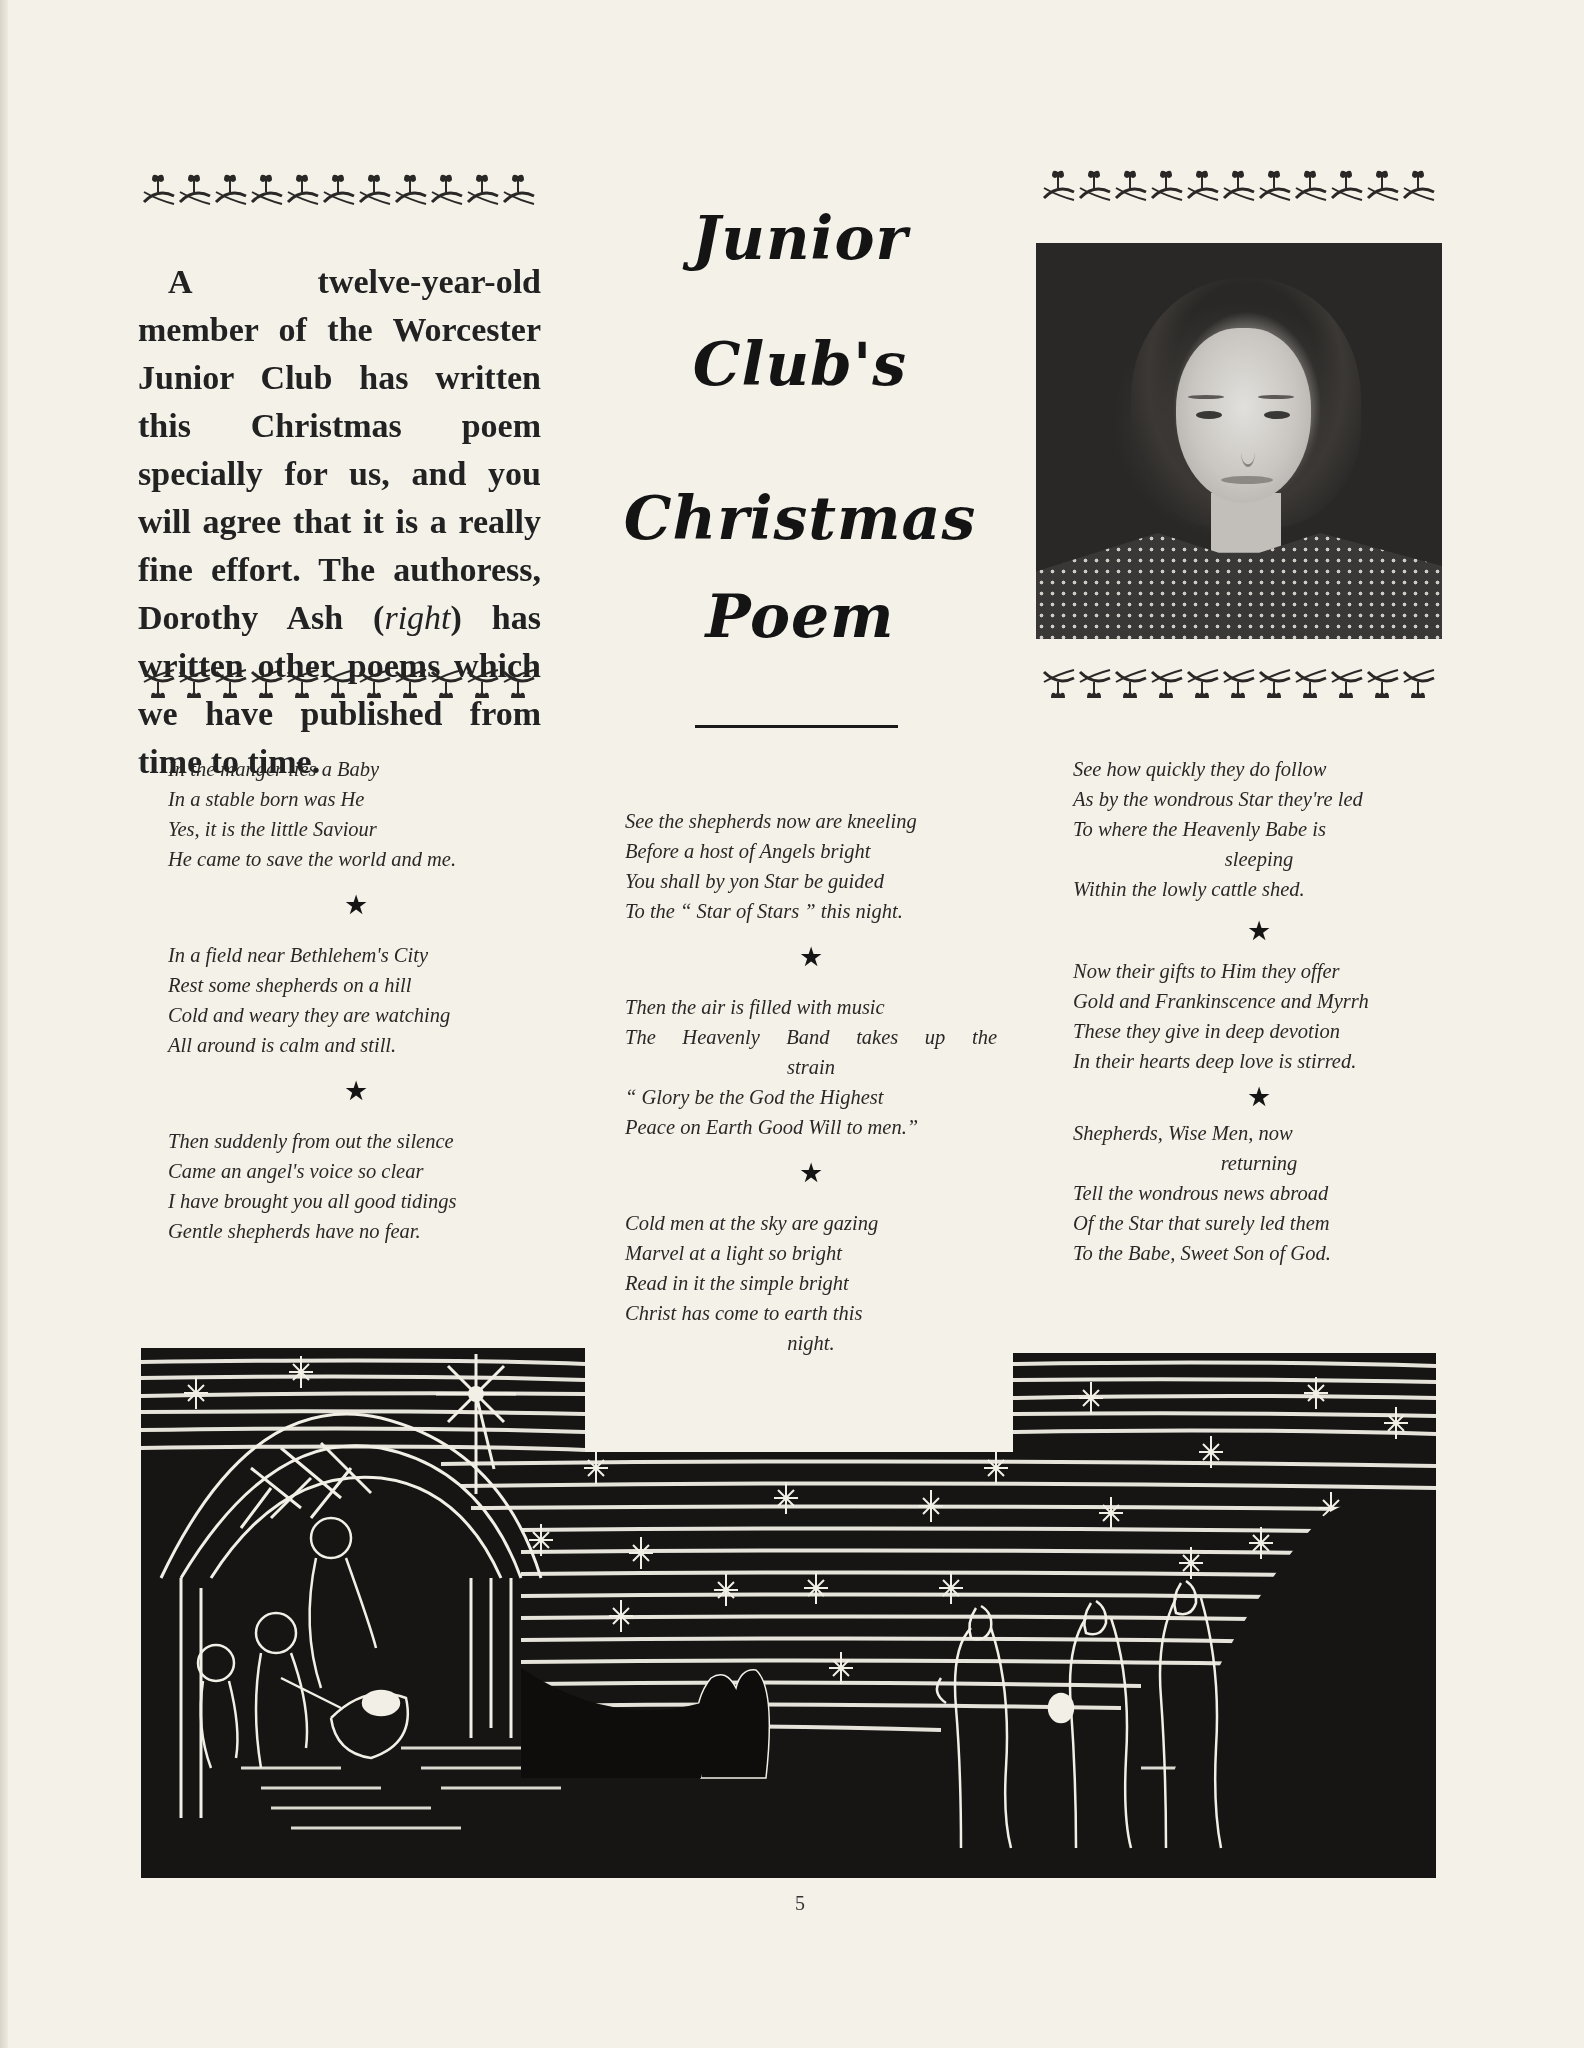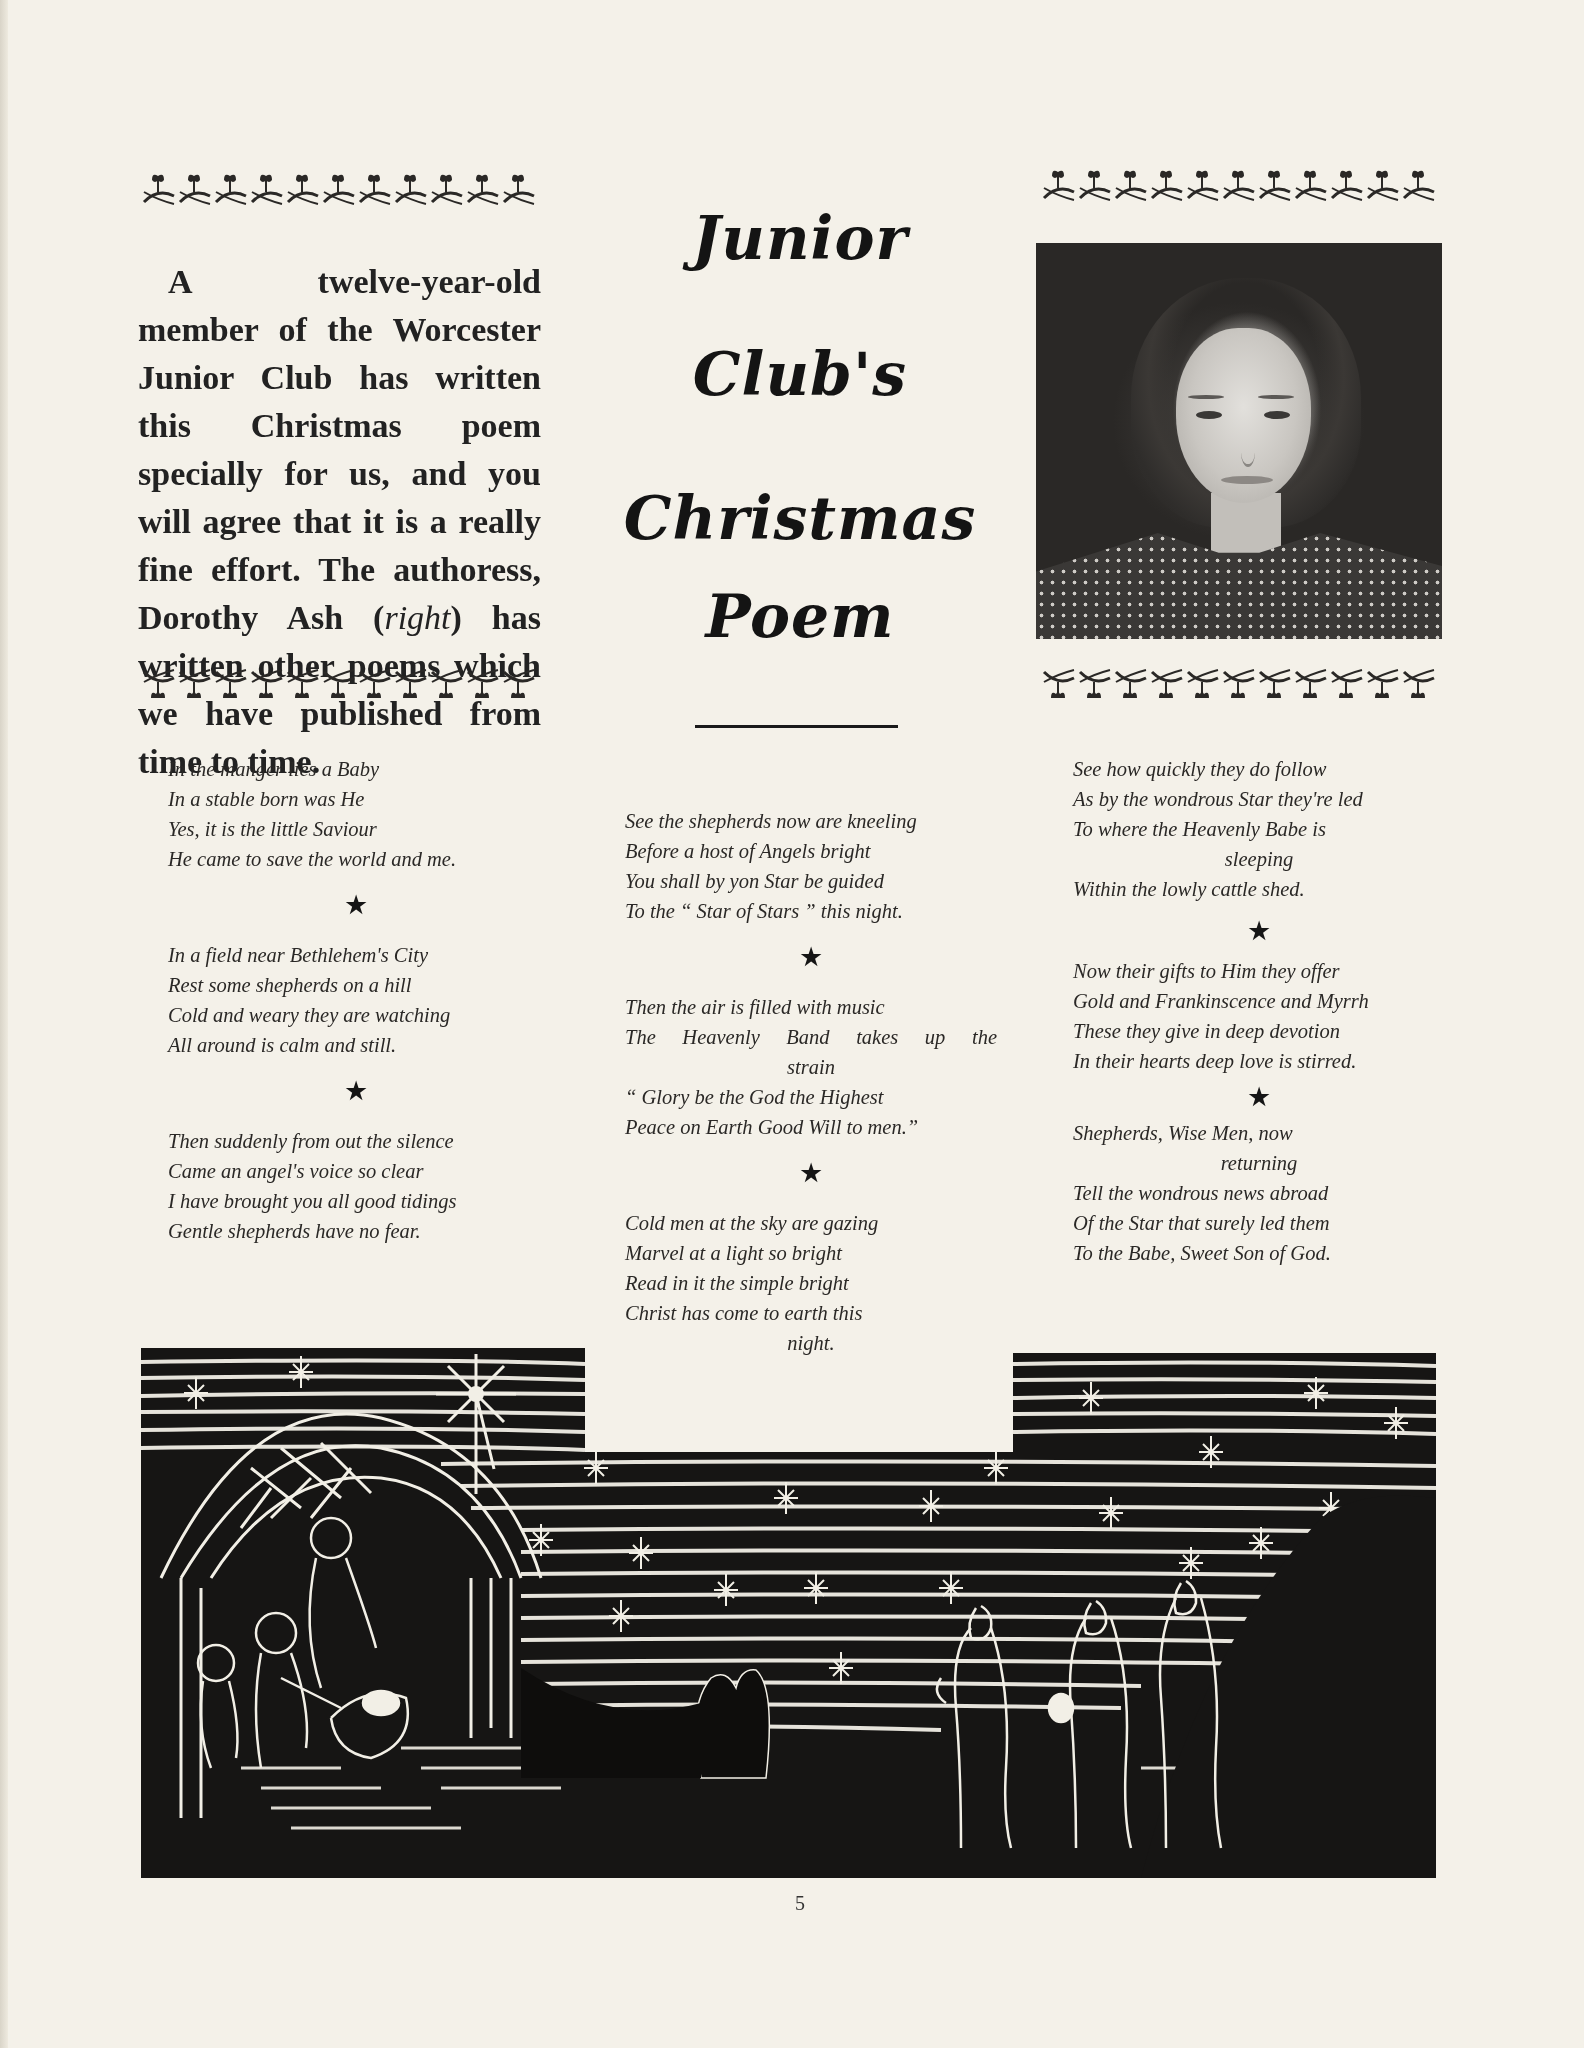--- a/index.html
+++ b/index.html
@@ -128,21 +128,21 @@
       <use href="#orn-up" x="324"></use>
       <use href="#orn-up" x="360"></use>
   </svg>
 </div>
 
 <div class="intro">
   <div class="first"><span>A twelve-year-old member of the Worcester Junior Club has written this Christmas poem specially for us, and you will agree that it is a really fine effort.  The authoress, Dorothy Ash</span> (<i>right</i>) <span>has written other poems which we have published from time to time.</span></div>
 </div>
 
 <div class="title-line" style="top:208px;font-style:italic;">Junior</div>
-<div class="title-line" style="top:344px;">Club's</div>
+<div class="title-line" style="top:334px;">Club's</div>
 <div class="title-line" style="top:460px;margin-top:28px;">Christmas</div>
 <div class="title-line" style="top:586px;">Poem</div>
 <div class="title-rule"></div>
 
 <div class="photo">
   <div class="hair"></div>
   <div class="neck"></div>
   <div class="face"></div>
   <div class="brow l"></div>
   <div class="brow r"></div>

